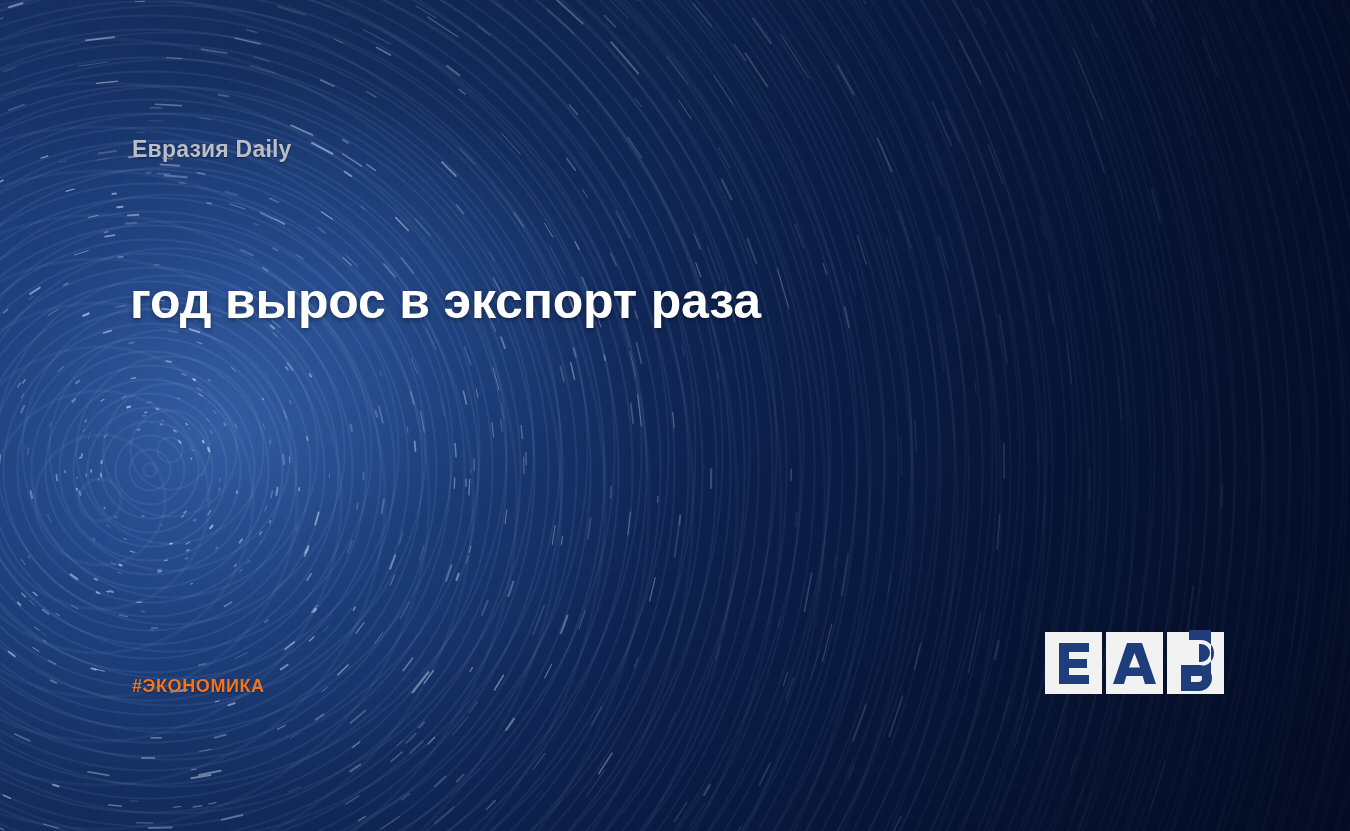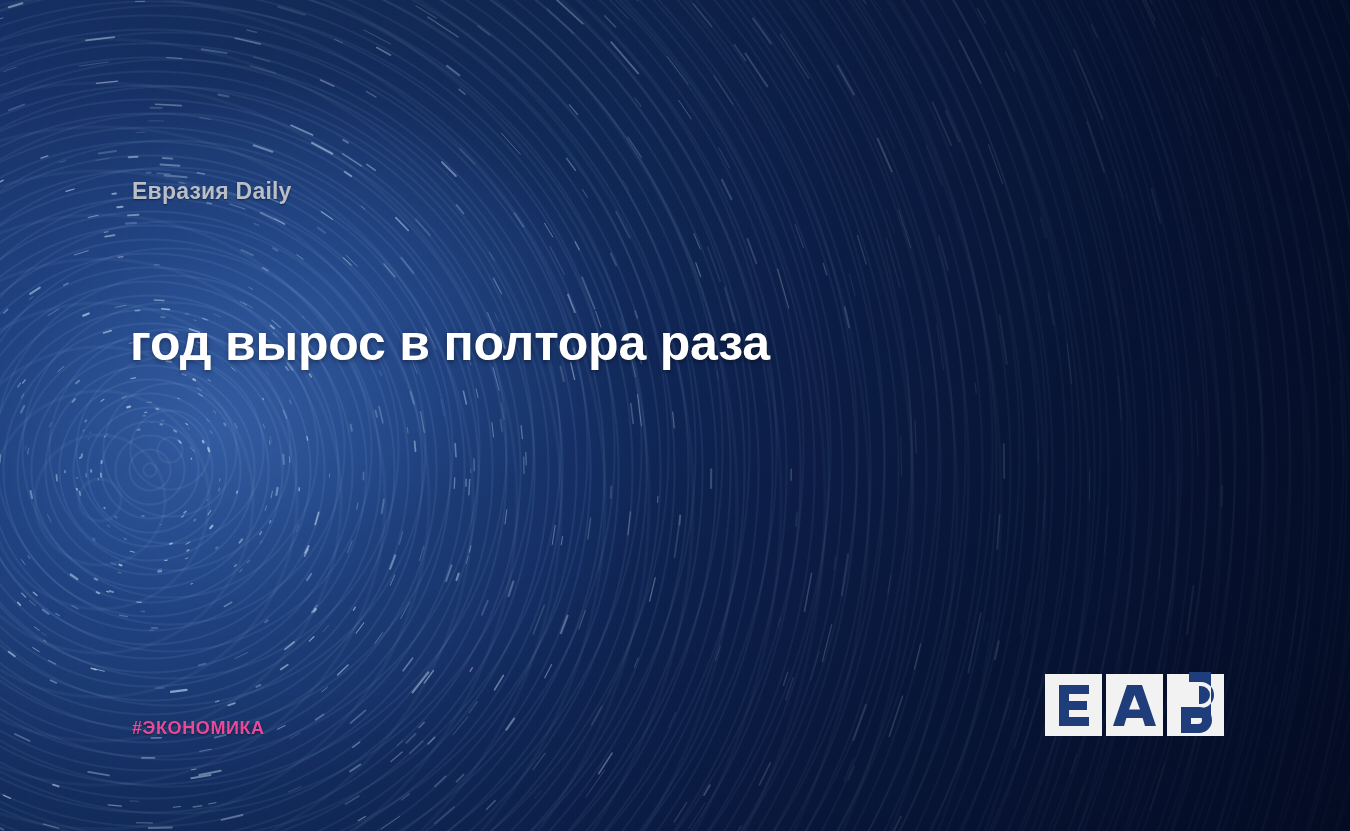--- a/index.html
+++ b/index.html
@@ -69,21 +69,21 @@
   .bg-specks svg { width:100%; height:100%; display:block; }
 
   
   .bg-vignette {
     background:
       radial-gradient(ellipse 1250px 900px at 270px 420px, rgba(0,0,0,0) 30%, rgba(3,10,32,0.35) 72%, rgba(2,7,26,0.62) 100%),
       linear-gradient(100deg, rgba(0,0,0,0) 45%, rgba(4,12,38,0.45) 100%);
   }
 
   
-  .content { position:absolute; inset:0;margin-top:42px; }
+  .content { position:absolute; inset:0; }
 
   #site-name {
     position:absolute;
     left:132px; top:136px;
     font-size:23px;
     font-weight:bold;
     letter-spacing:.2px;
     color:#b9bec7;
     text-shadow:0 1px 2px rgba(0,0,0,.45);
     white-space:nowrap;
@@ -101,21 +101,21 @@
     text-shadow:0 2px 5px rgba(0,0,0,.40);
   }
   #headline .hl-line { display:block; }
 
   #tag {
     position:absolute;
     left:132px; top:676px;
     font-size:18px;
     font-weight:bold;
     letter-spacing:.6px;
-    color:#ec4899;
+    color:#f97316;
     text-shadow:0 1px 2px rgba(0,0,0,.45);
     white-space:nowrap;
   }
 
   
   #logo {
     position:absolute;
     left:1045px; top:632px;
     width:178px; height:62px;
     display:flex;
@@ -824,21 +824,21 @@
     </svg>
   </div>
 
   <div class="bg-layer bg-vignette"></div>
 
   <div class="content">
 
     <div id="site-name">Евразия Daily</div>
 
     <div id="headline">
-      <span class="hl-line">год вырос в полтора раза</span>
+      <span class="hl-line">год вырос в экспорт раза</span>
     </div>
 
     <div id="tag">#ЭКОНОМИКА</div>
 
     <div id="logo">
 
       <div class="logo-tile">
         <svg viewBox="0 0 57 62" aria-hidden="true">
           <path d="M14 11 H44 V20 H24 V27 H42 V36 H24 V43 H44 V52 H14 Z" fill="#1f3d7a"></path>
         </svg>

